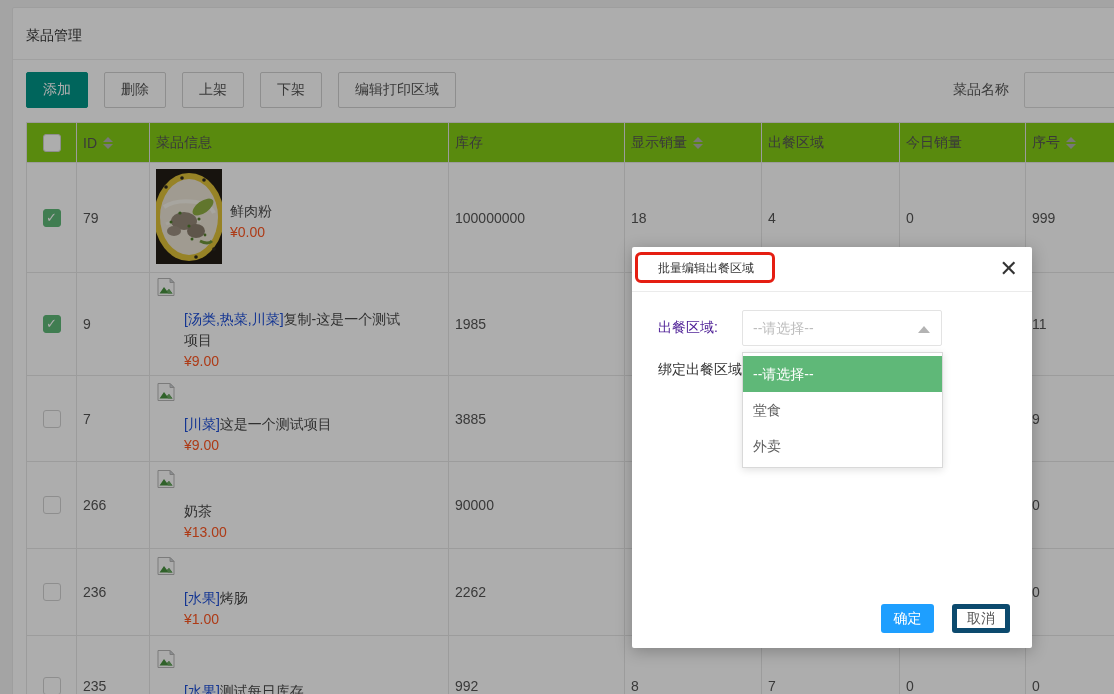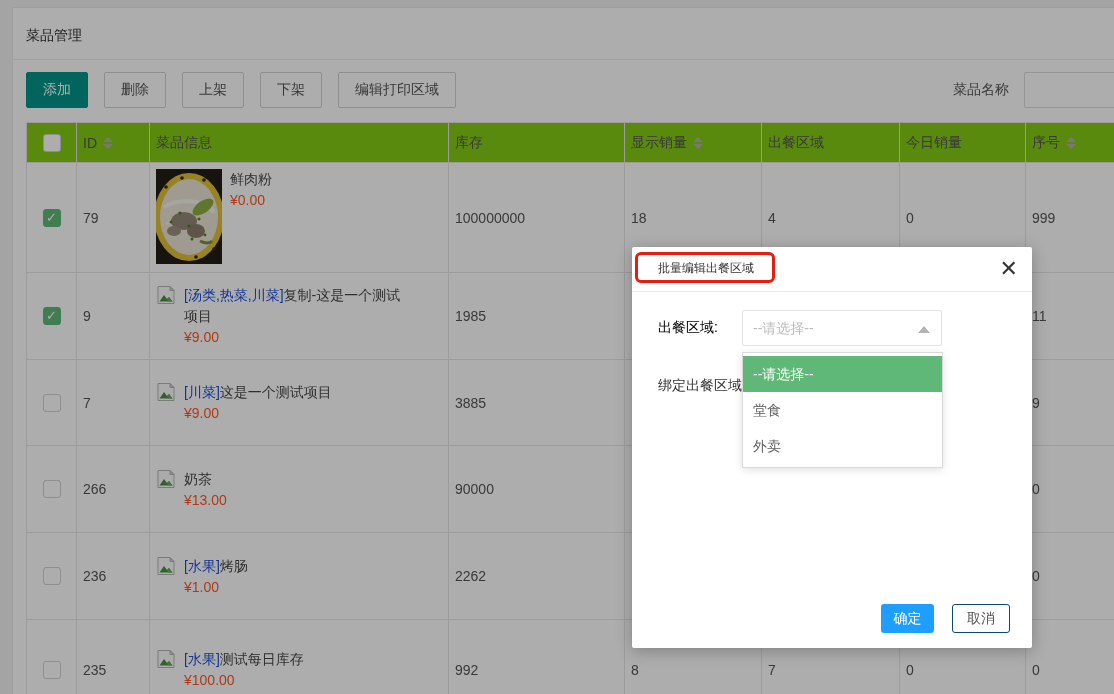--- a/index.html
+++ b/index.html
@@ -46,55 +46,55 @@
   .sort .dn { border-top:5px solid #b2b2b2; }
   .c-check { text-align:center; padding-left:0; }
   .cb { display:inline-block; width:18px; height:18px; background:#fff;
     border:1px solid #d2d2d2; border-radius:3px; vertical-align:middle; cursor:pointer;
     line-height:16px; text-align:center; }
   .cb.checked { background:#5FB878; border-color:#5FB878; color:#fff; font-size:13px; }
   .cb.checked::after { content:"\2713"; color:#fff; }
   .dish { display:flex; align-items:flex-start; gap:8px; padding:4px 0 4px 0; }
   .dish .thumb { flex:0 0 auto; display:block; }
   .dish-text { max-width:218px; }
-  .dish-name { color:#484848; line-height:21px; }
+  .dish-name { color:#484848; line-height:21px;margin-top:32px; }
   .dish-name .tag { color:#1d4ed8; }
   .dish-price { color:#FF5722; line-height:20px; margin-top:0; }
 
   
   .overlay { position:absolute; inset:0; background:rgba(0,0,0,0.32); z-index:10; }
 
   
   .modal { position:absolute; left:632px; top:247px; width:400px; height:401px;
     background:#fff; border-radius:2px; box-shadow:0 3px 16px rgba(0,0,0,.25); z-index:20; }
   .modal-header { position:relative; height:45px; border-bottom:1px solid #ebebeb; }
   .modal-title { position:absolute; left:26px; top:13px; font-size:12px; color:#333; }
   .annotation-box { position:absolute; left:3px; top:5px; width:140px; height:31px;
     border:3px solid #e51e12; border-radius:6px; z-index:30; pointer-events:none; }
   .modal-close { position:absolute; right:14px; top:9px; font-size:22px; color:#333;
     cursor:pointer; line-height:26px; background:none; border:none; font-family:inherit; }
-  .field-label-1 { position:absolute; left:26px; top:72px; color:#000000;text-align:center; }
-  .field-label-2 { position:absolute; left:26px; top:114px; color:#333; z-index:1;margin-top:16px; }
+  .field-label-1 { position:absolute; left:26px; top:72px; color:#4c1d95;text-align:center; }
+  .field-label-2 { position:absolute; left:26px; top:114px; color:#333; z-index:1; }
   .sel { position:absolute; left:110px; top:63px; width:200px; height:36px;
     border:1px solid #e3e3e3; border-radius:2px; background:#fff; cursor:pointer; }
   .sel .ph { position:absolute; left:10px; top:9px; color:#bdbdbd; }
   .sel .arrow { position:absolute; right:11px; top:15px; width:0; height:0;
     border-left:6px solid transparent; border-right:6px solid transparent;
     border-bottom:7px solid #b3b3b3; }
   .dropdown { position:absolute; left:110px; top:105px; width:201px;
     background:#fff; border:1px solid #d9d9d9; box-shadow:0 2px 8px rgba(0,0,0,.12);
     padding:3px 0; z-index:5; }
   .opt { height:36px; line-height:36px; padding-left:10px; color:#5e5e5e; cursor:pointer; }
   .opt.sel-opt { background:#5FB878; color:#fff; }
   .modal-footer { position:absolute; left:0; top:357px; width:100%; height:30px; }
   .btn-confirm { position:absolute; left:249px; top:0; width:53px; height:29px;
     background:#1E9FFF; color:#fff; border:none; border-radius:3px; font-size:14px;
     cursor:pointer; font-family:inherit; }
   .btn-cancel { position:absolute; left:320px; top:0; width:58px; height:29px;
-    background:#fff; color:#555; border:1px solid #0c4a6e; border-radius:3px;
+    background:#fff; color:#555; border:5px solid #0c4a6e; border-radius:3px;
     font-size:14px; cursor:pointer; font-family:inherit; }
 </style>
 </head>
 <body>
 
 <div class="card">
   <div class="card-title">菜品管理</div>
   <div class="card-divider"></div>
 
   <div class="toolbar">

